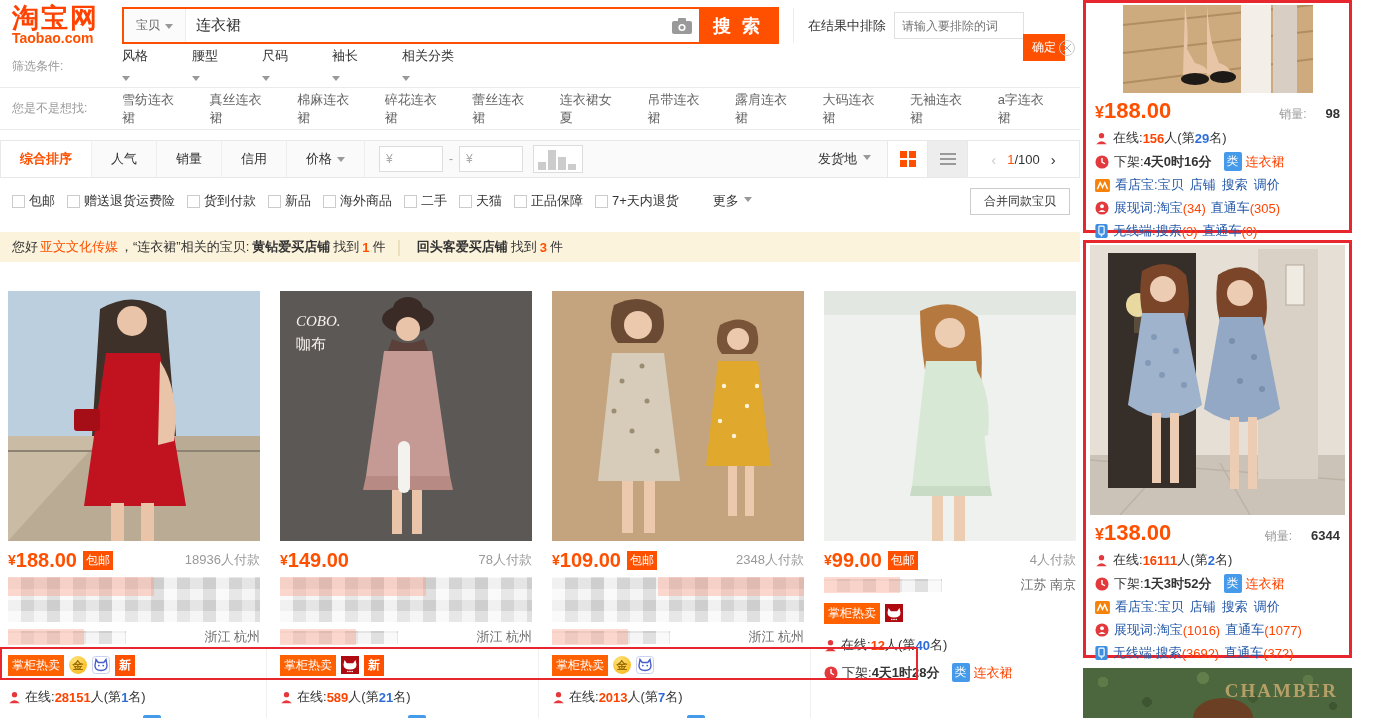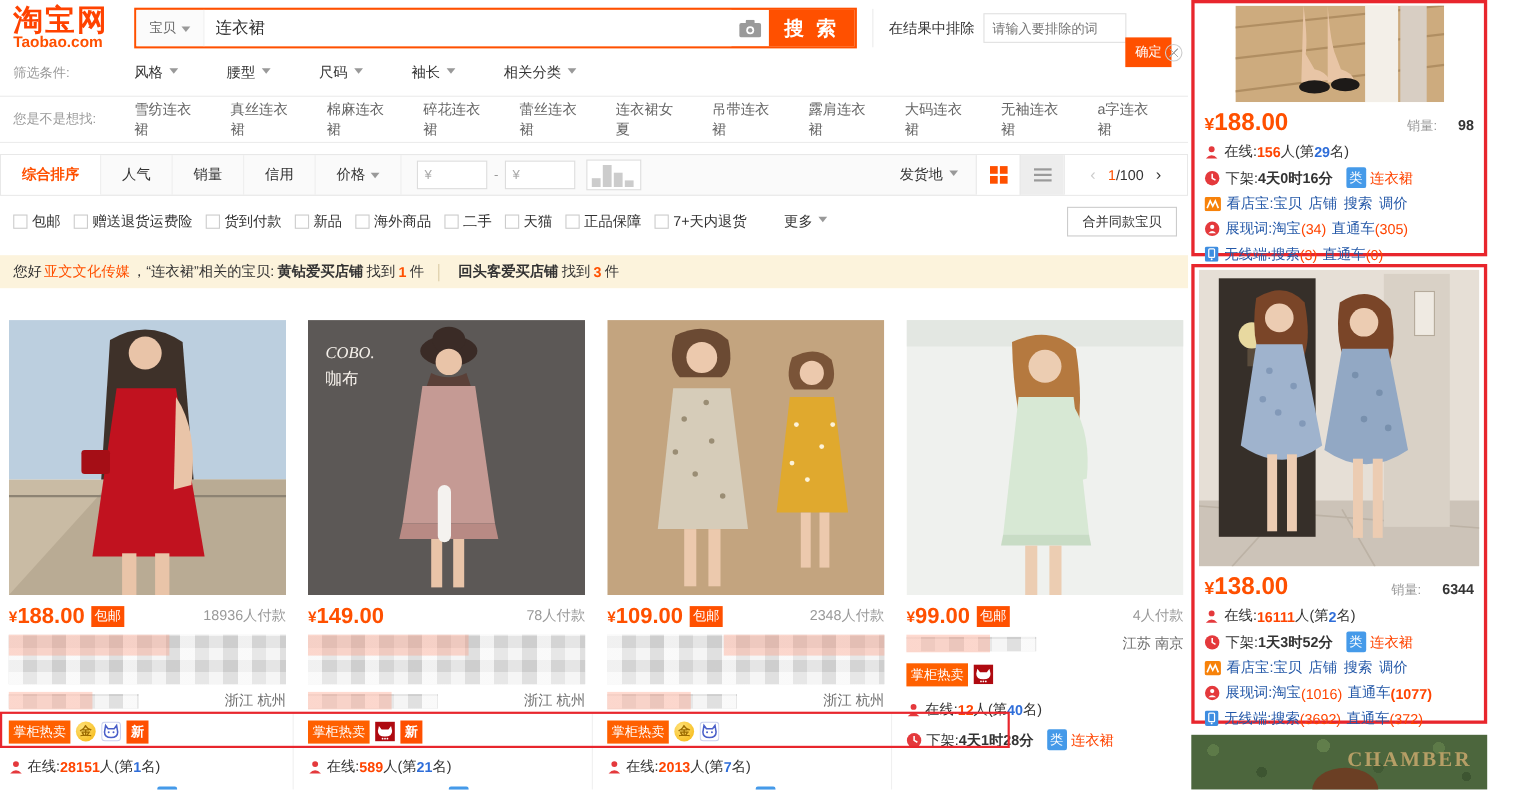--- a/index.html
+++ b/index.html
@@ -34,21 +34,21 @@
     linear-gradient(45deg, transparent 45%, #aaa 45% 55%, transparent 55%),
     linear-gradient(-45deg, transparent 45%, #aaa 45% 55%, transparent 55%);
     background-size:8px 8px; background-position:center; background-repeat:no-repeat; }
 
   .caret { width:0; height:0; border:4px solid transparent; border-top:5px solid #999; margin-top:5px; display:inline-block; }
 
   
   .filterbox { position:absolute; left:0; top:45px; width:1080px; height:43px; border-bottom:1px solid #ececec;
     display:flex; align-items:center; }
   .rowlabel { font-size:12px; color:#999; margin-left:12px; width:110px; flex:none; }
-  .filter-item { font-size:13px; color:#333; margin-right:44px; display:flex; gap:6px; cursor:pointer; }
+  .filter-item { font-size:13px; color:#333; margin-right:44px; display:flex; gap:6px; cursor:pointer;flex-direction:column; }
 
   .suggestbox { position:absolute; left:0; top:88px; width:1080px; height:42px; border-bottom:1px solid #ececec;
     display:flex; align-items:center; }
   .suggest-link { font-size:13px; color:#666; margin-right:29px; cursor:pointer; }
 
   
   .sortbar { position:absolute; left:0; top:140px; width:1080px; height:38px; background:#fafafa;
     border:1px solid #e8e8e8; display:flex; align-items:center; }
   .sort-tab { padding:0 19px; font-size:13px; color:#333; height:100%; display:flex; align-items:center;
     gap:5px; border-right:1px solid #eee; cursor:pointer; }
@@ -792,21 +792,21 @@
     <div class="p-stat">
       <svg width="14" height="14" viewBox="0 0 16 16">
           <circle cx="8" cy="8" r="7.5" fill="#e4393c"></circle>
           <circle cx="8" cy="6" r="2.2" fill="#fff"></circle>
           <path d="M4 12.5 q4 -4.5 8 0 z" fill="#fff"></path>
         </svg>
       <span class="navy">展现词:</span>
       <span class="navy">淘宝</span>
         <span class="red" style="font-weight:normal">(1016)</span>
       <span class="navy" style="margin-left:5px">直通车</span>
-        <span class="red" style="font-weight:bold">(1077)</span>
+        <span class="red" style="font-weight:normal">(1077)</span>
     </div>
     <div class="p-stat">
       <svg width="13" height="14" viewBox="0 0 14 16">
           <rect width="14" height="16" rx="2" fill="#3d8de0"></rect>
           <rect x="4" y="2.5" width="6" height="9" rx="1" fill="none" stroke="#fff" stroke-width="1.3"></rect>
           <circle cx="7" cy="13.3" r="1" fill="#fff"></circle>
         </svg>
       <span class="navy">无线端:</span>
       <span class="navy">搜索</span>
         <span class="red" style="font-weight:normal">(3692)</span>

